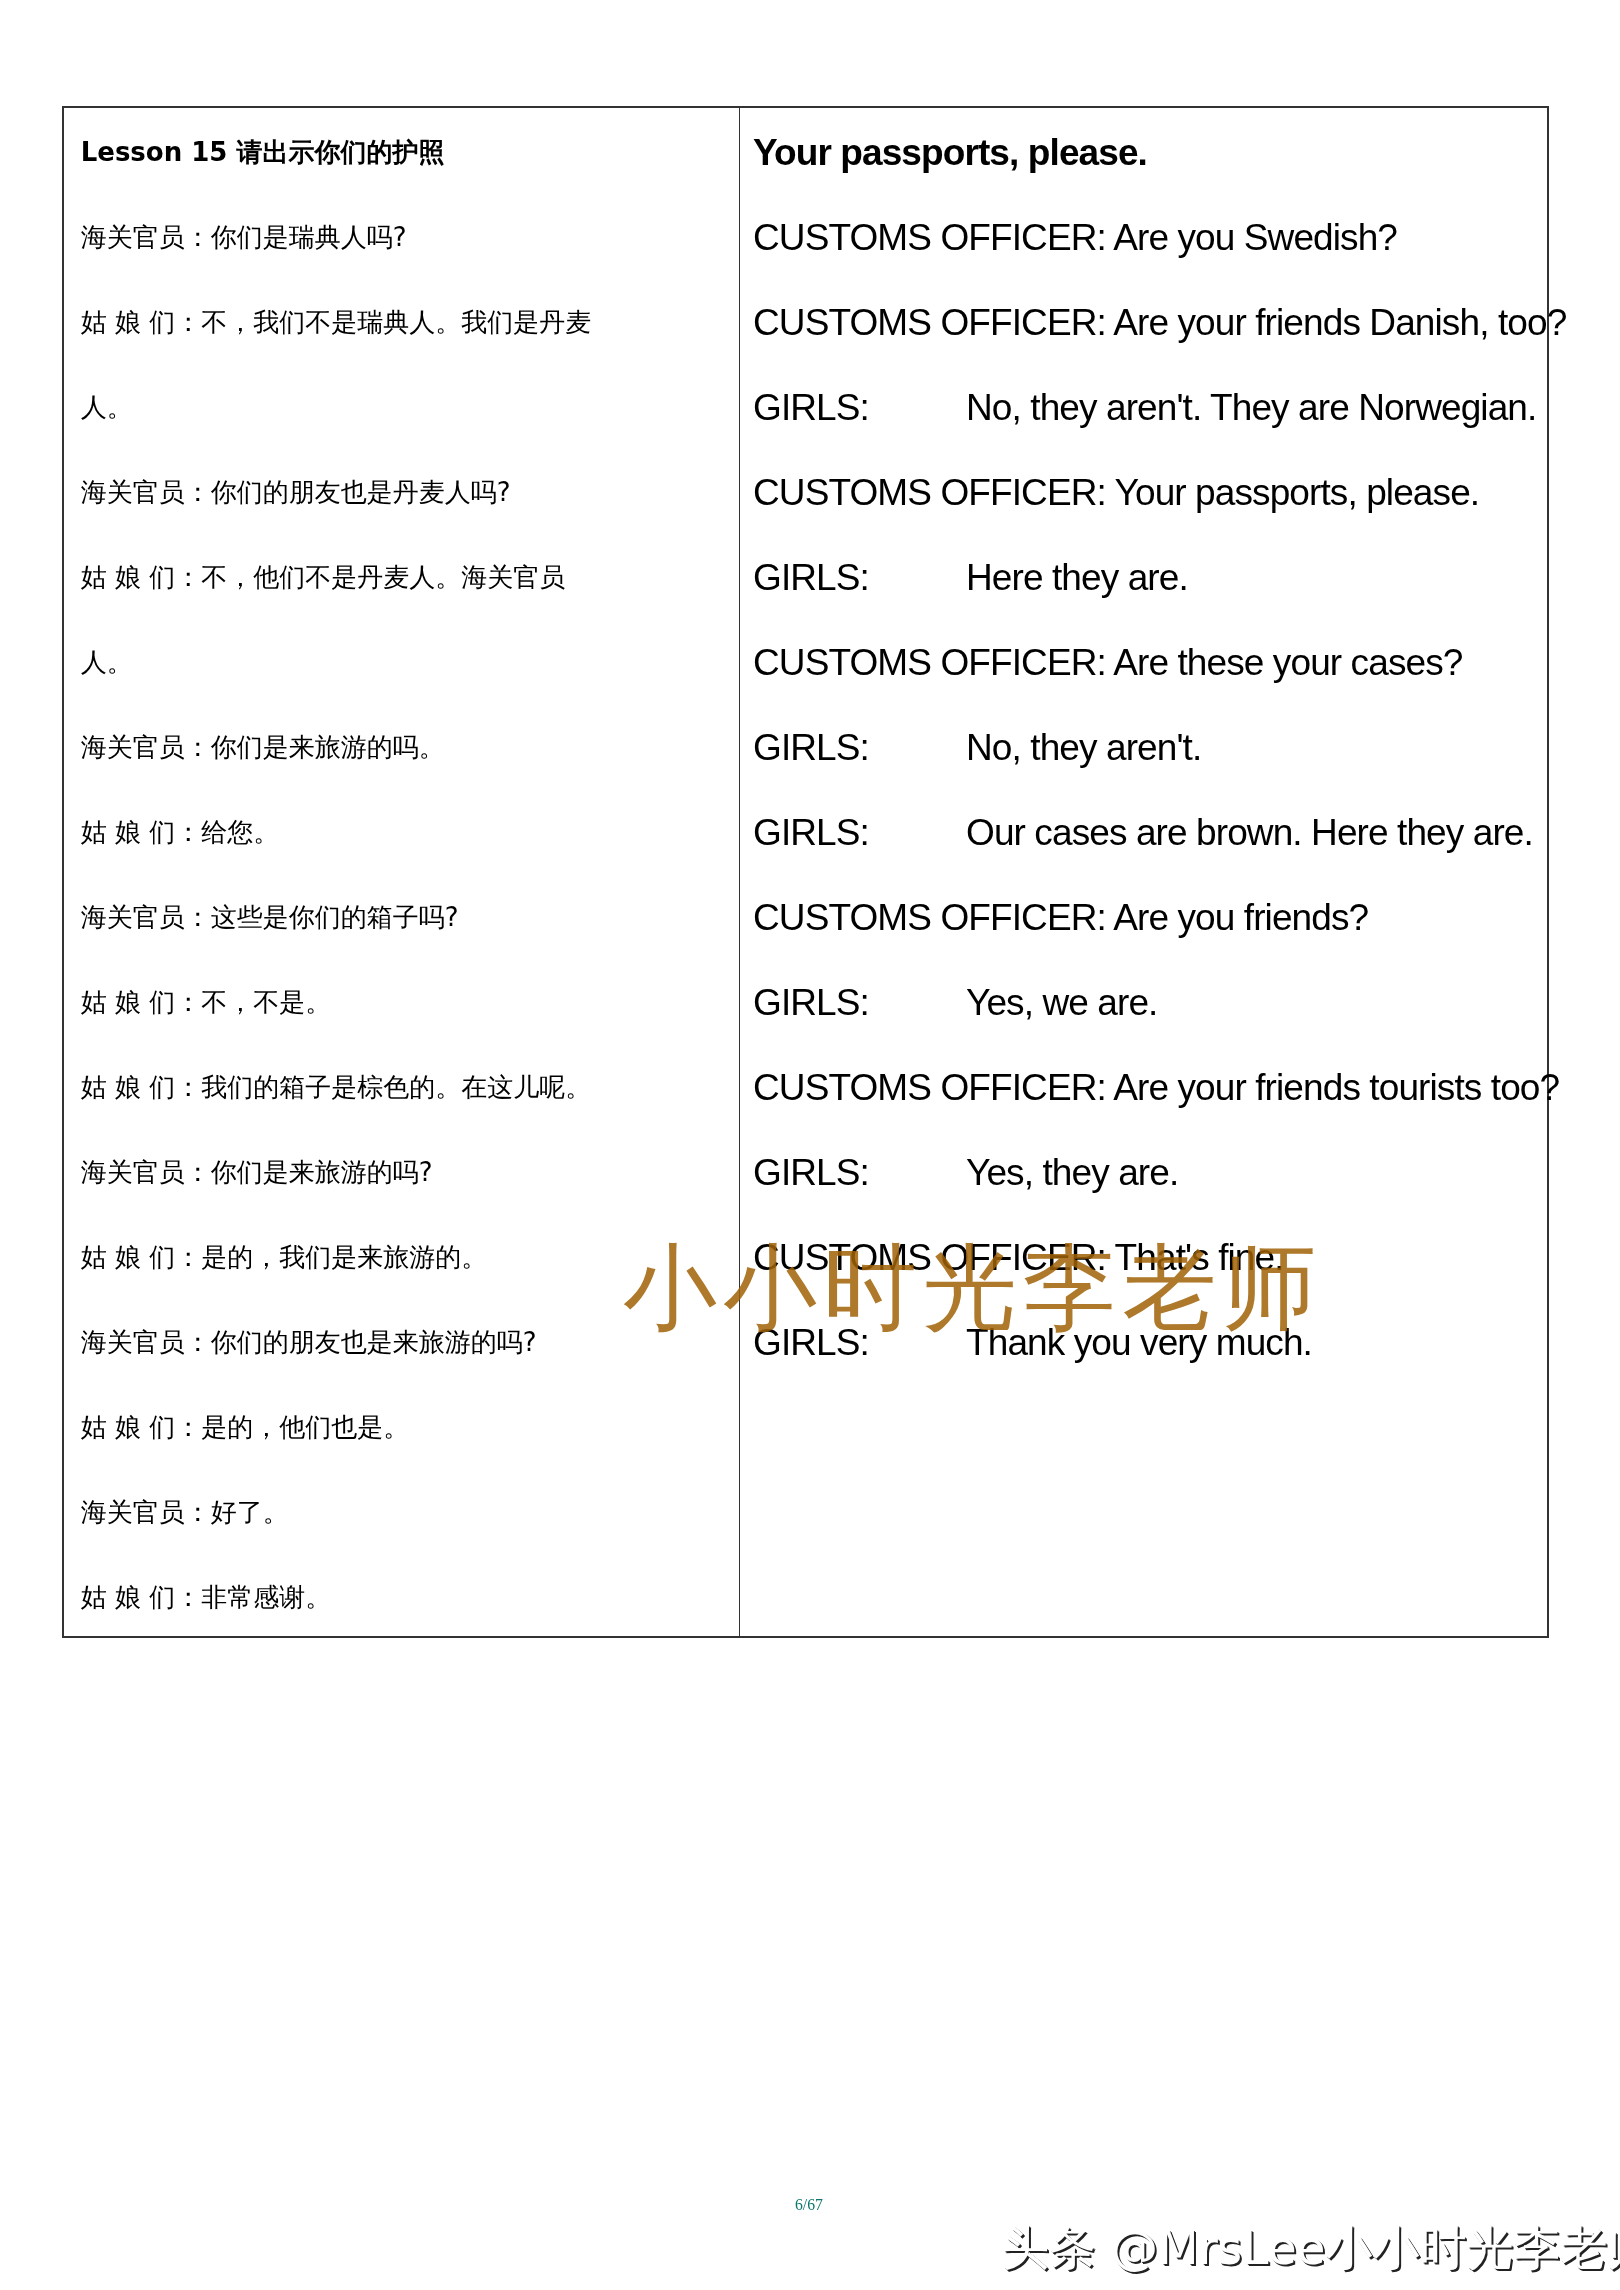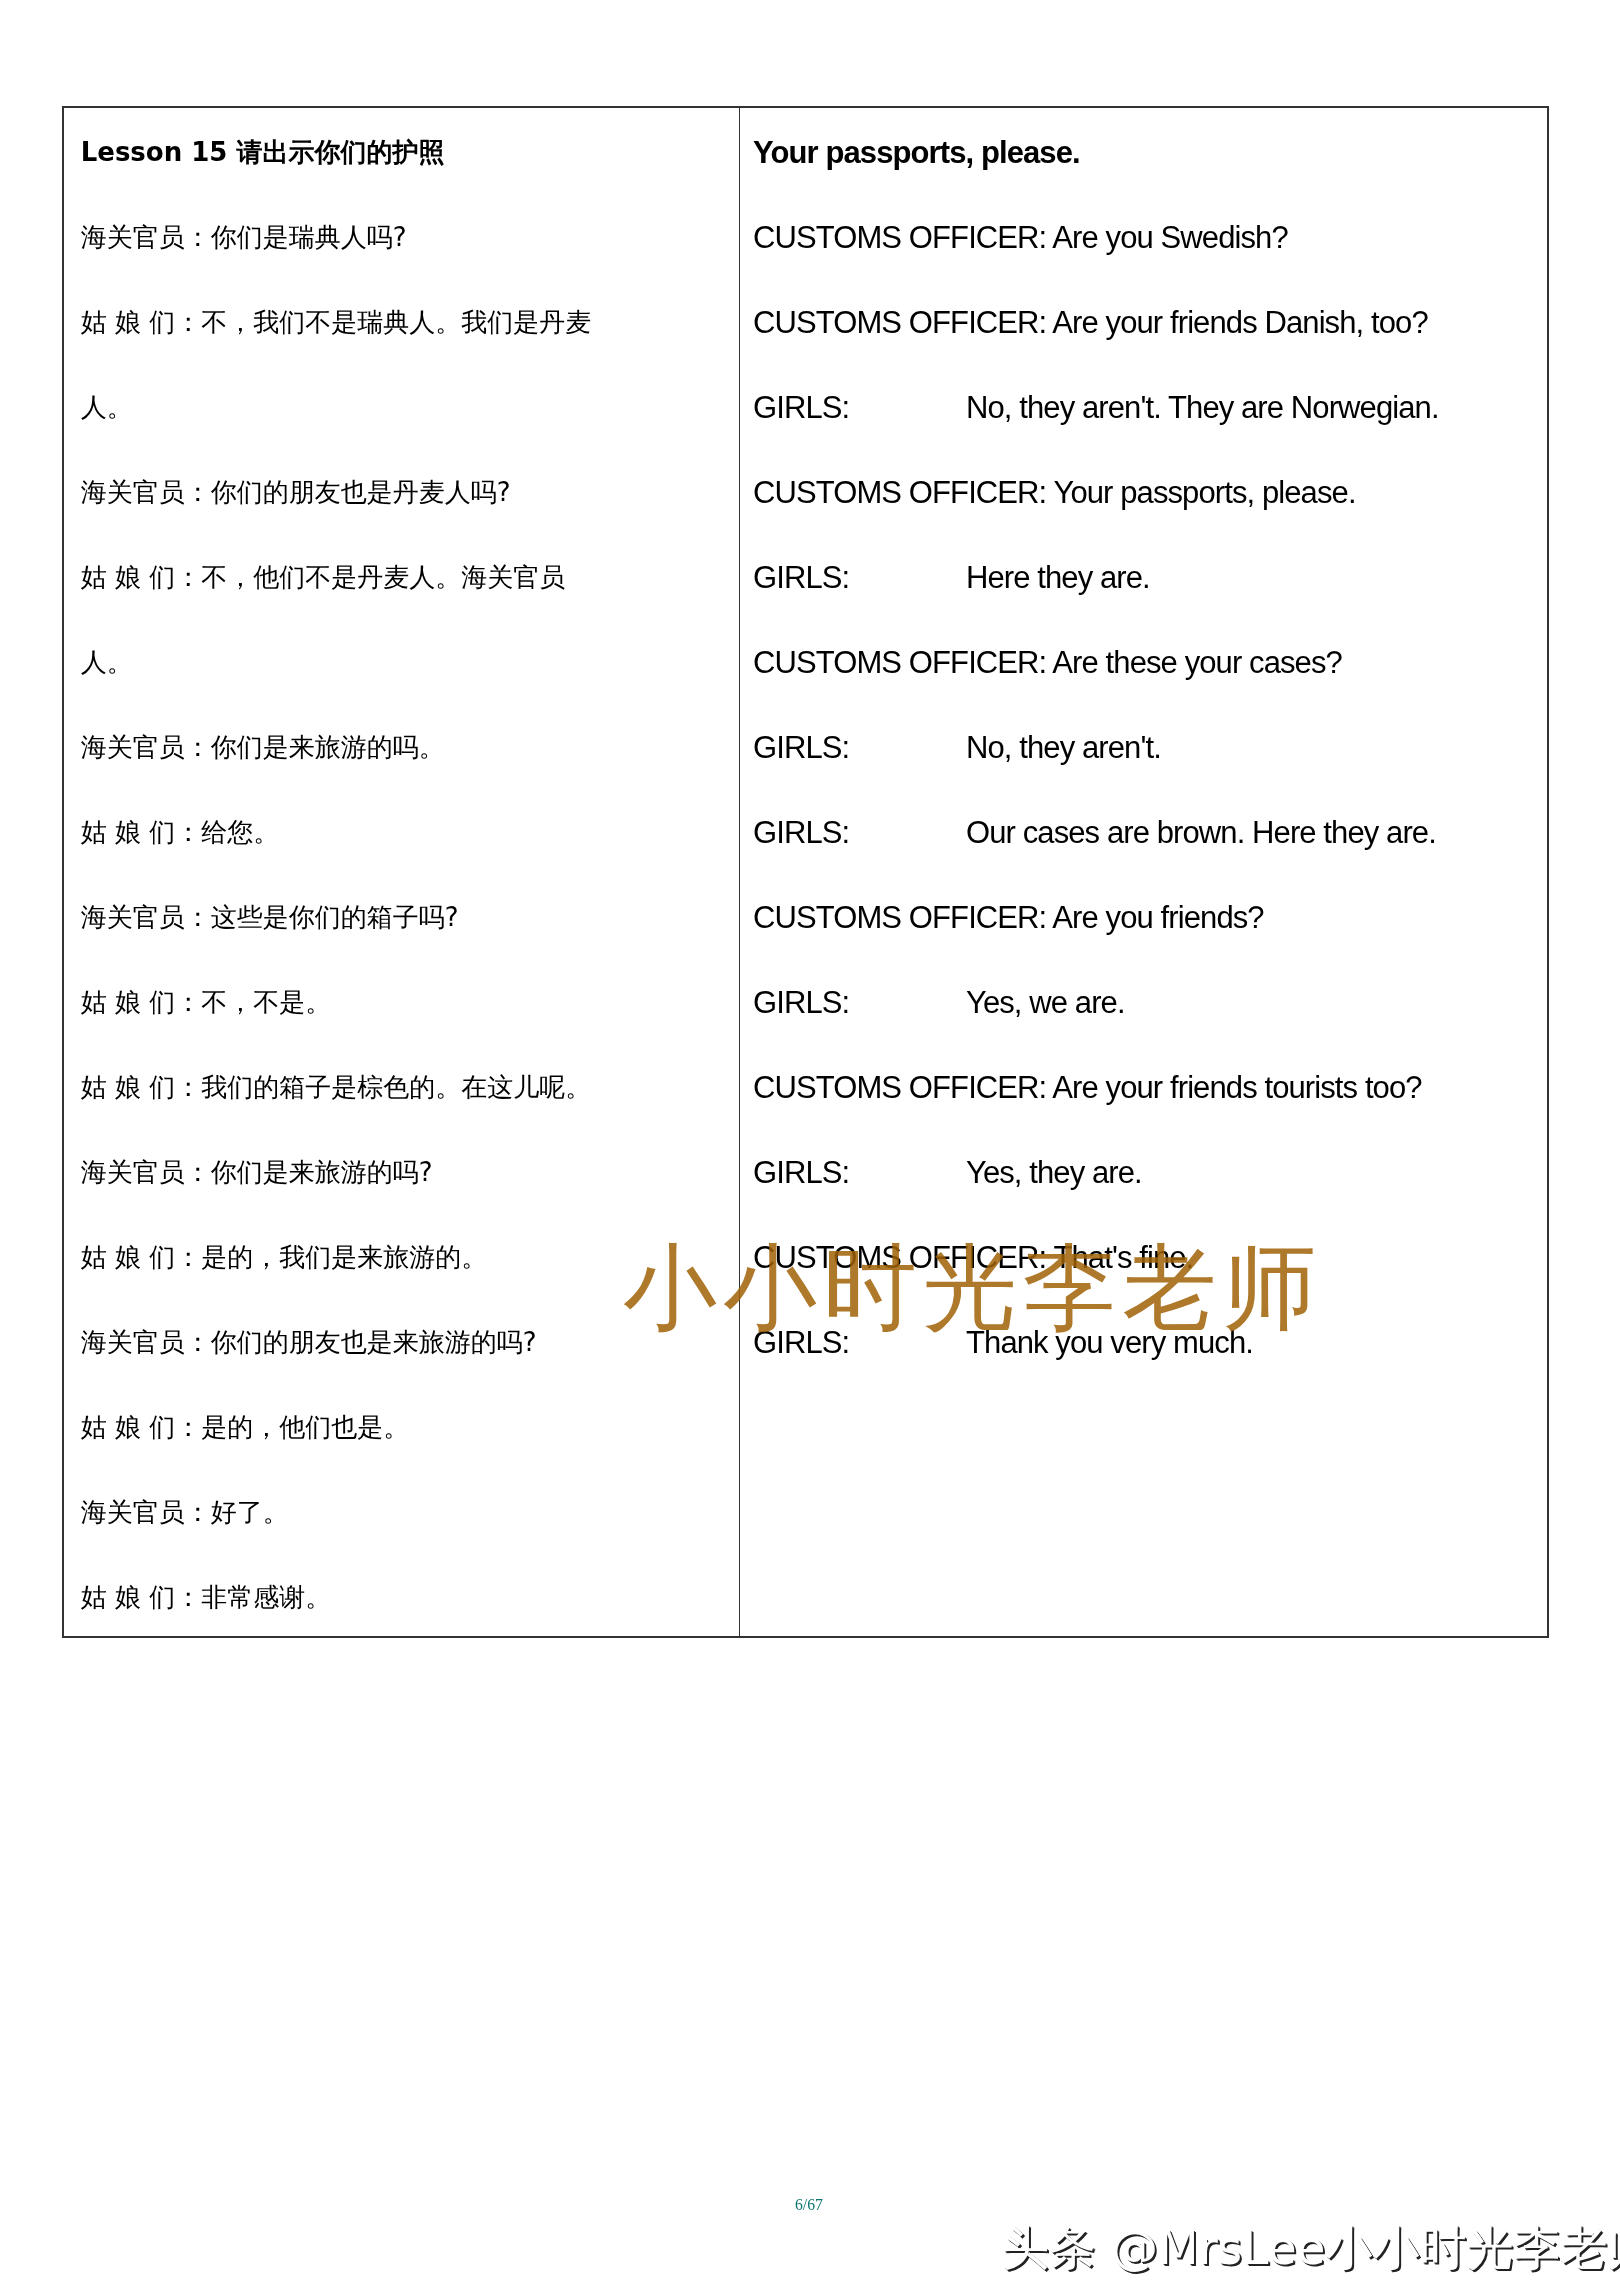--- a/index.html
+++ b/index.html
@@ -6,21 +6,21 @@
   body { width:1620px; height:2291px; position:relative; overflow:hidden;
          font-family:"DejaVu Sans", "Liberation Sans", sans-serif; color:#000; }
   .table { position:absolute; left:62px; top:106px; width:1483px; height:1528px;
            border:2px solid #333; box-sizing:content-box; }
   .divider { position:absolute; left:675px; top:0; width:1px; height:100%; background:#333; }
   .col { position:absolute; top:2px; }
   .col-zh { left:16.7px; width:647px; }
   .col-en { left:689px; width:794px; }
   .line { height:85px; line-height:85px; white-space:nowrap; }
   .col-zh .line { font-size:26px; }
-  .col-en .line { font-size:31px; font-family:"Liberation Sans", sans-serif;
+  .col-en .line { font-size:37px; font-family:"Liberation Sans", sans-serif;
                   letter-spacing:-0.9px; transform-origin:left center; }
   .title { font-weight:bold; }
   .col-en .title { font-family:"Liberation Sans", sans-serif; }
   .spk-zh { display:inline-block; }
   .spk-en { display:inline-block; }
   .spk-en.girls { width:213px; }
   .watermark { position:absolute; left:623px; top:1225px; font-size:94px;
                color:#a16207; letter-spacing:5.9px; white-space:nowrap; opacity:0.85;
                pointer-events:none; }
   .page-num { position:absolute; left:795px; top:2196px; font-size:15.7px;

